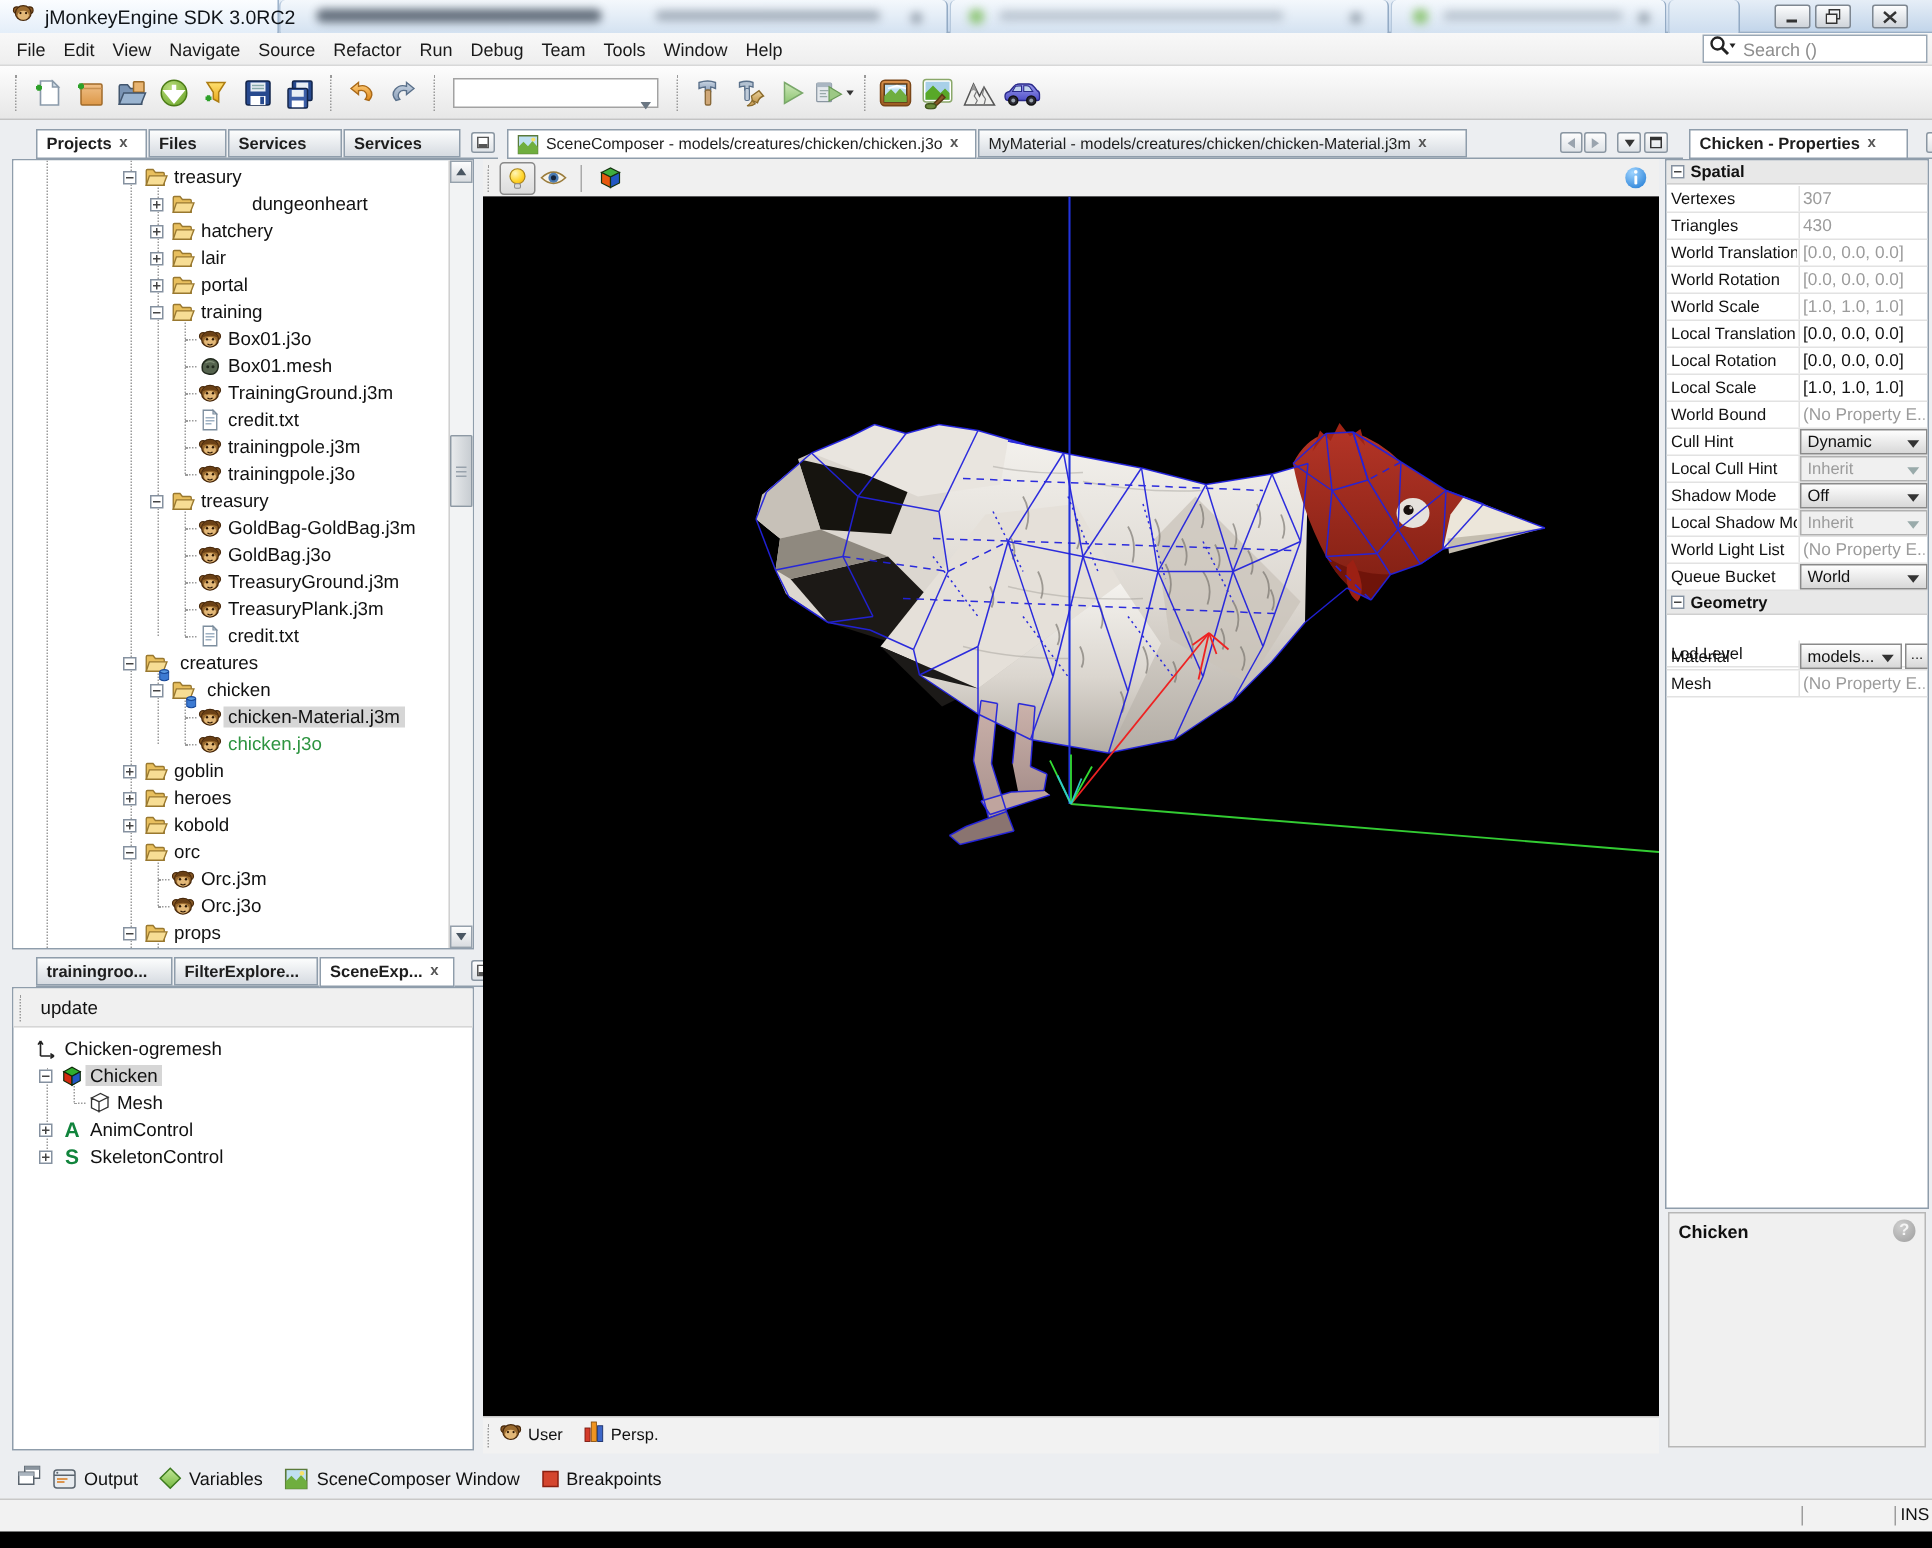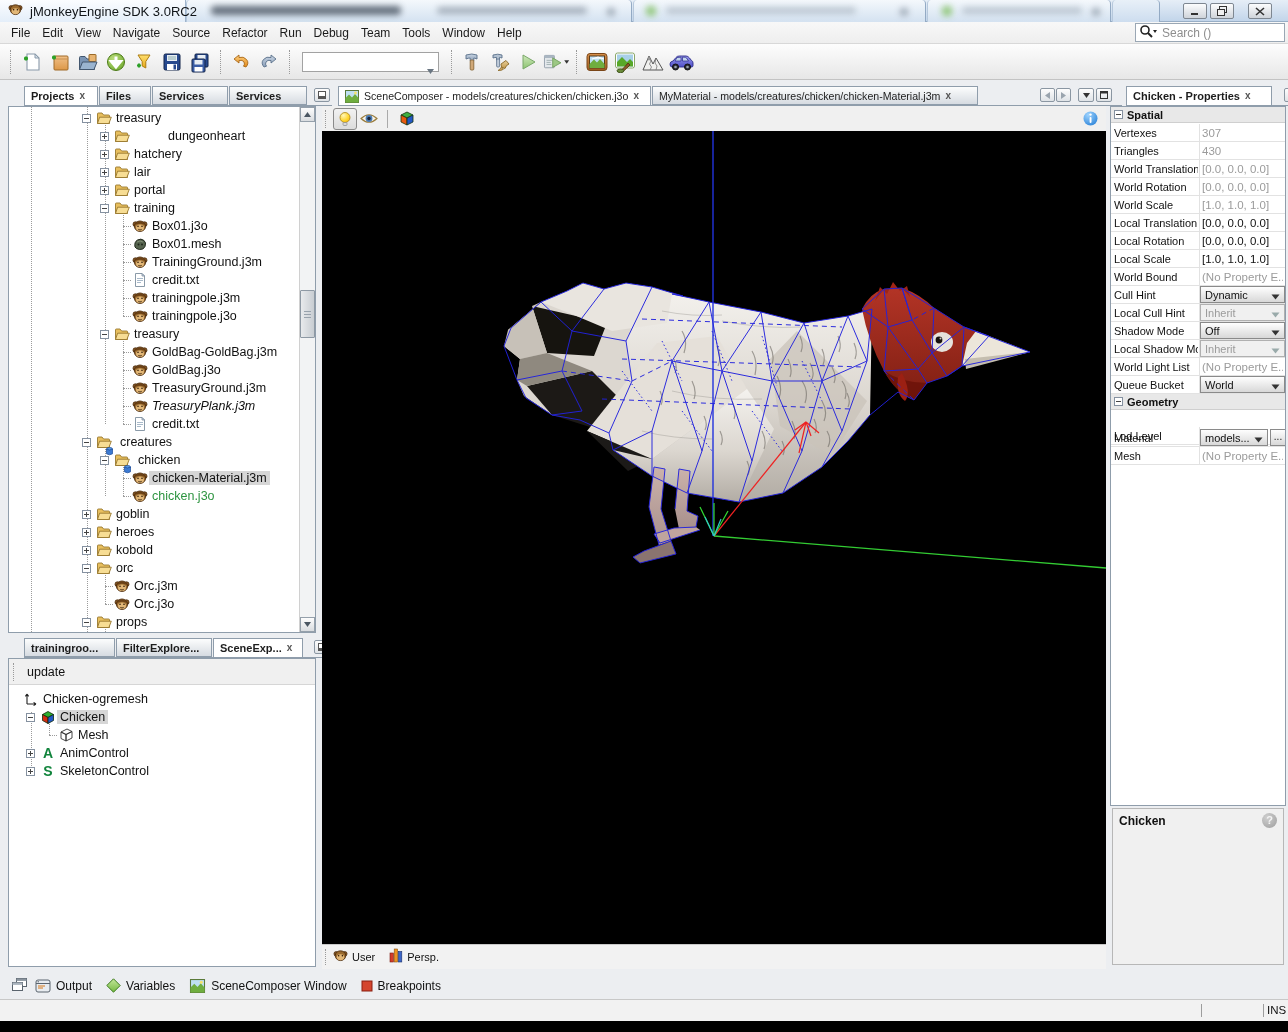--- a/index.html
+++ b/index.html
@@ -642,21 +642,21 @@
               <circle cx="3.4" cy="6.2" r="2.4" fill="#8a5a26" stroke="#48290c" stroke-width="0.8"></circle>
               <circle cx="12.6" cy="6.2" r="2.4" fill="#8a5a26" stroke="#48290c" stroke-width="0.8"></circle>
               <ellipse cx="8" cy="8.2" rx="5.6" ry="5.2" fill="#9a6a2e" stroke="#48290c" stroke-width="0.9"></ellipse>
               <path d="M2.6 7.2 Q4 3.4 8 3.4 Q12 3.4 13.4 7.2 Q11 5.8 8 5.8 Q5 5.8 2.6 7.2 Z" fill="#6a4015"></path>
               <ellipse cx="8" cy="9.8" rx="4" ry="3.2" fill="#e2b777"></ellipse>
               <circle cx="6" cy="8.2" r="0.8" fill="#2a1503"></circle>
               <circle cx="10" cy="8.2" r="0.8" fill="#2a1503"></circle>
               <path d="M6.3 11.4 Q8 12.6 9.7 11.4" stroke="#2a1503" stroke-width="0.8" fill="none"></path>
             </svg>
           </span>
-          <span class="tree-label" style="left:140px;font-style:italic;">TreasuryPlank.j3m</span>
+          <span class="tree-label" style="left:140px;">TreasuryPlank.j3m</span>
         </div>
         <div class="tree-row" style="top: 308px;">
           <div class="hconn" style="left:114px;top:9px;width:8px;"></div>
           <span class="tree-icon" style="left:123px;">
             <svg width="16" height="16" viewBox="0 0 16 16">
               <path d="M3.5 1.5 L10 1.5 L12.5 4 L12.5 14.5 L3.5 14.5 Z" fill="#fff" stroke="#7d8e9e" stroke-width="0.9"></path>
               <path d="M10 1.5 L10 4 L12.5 4 Z" fill="#cfdce8" stroke="#7d8e9e" stroke-width="0.8"></path>
               <path d="M5 6.5 h6 M5 8.5 h6 M5 10.5 h4" stroke="#9fb2c4" stroke-width="0.9"></path>
             </svg>
           </span>

